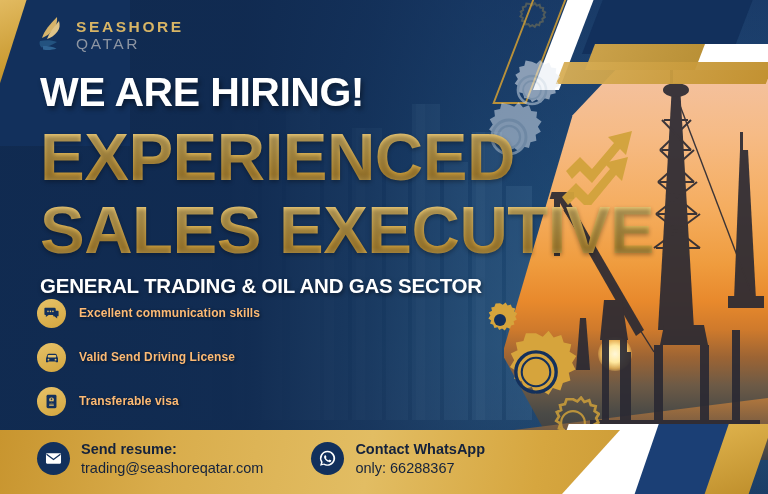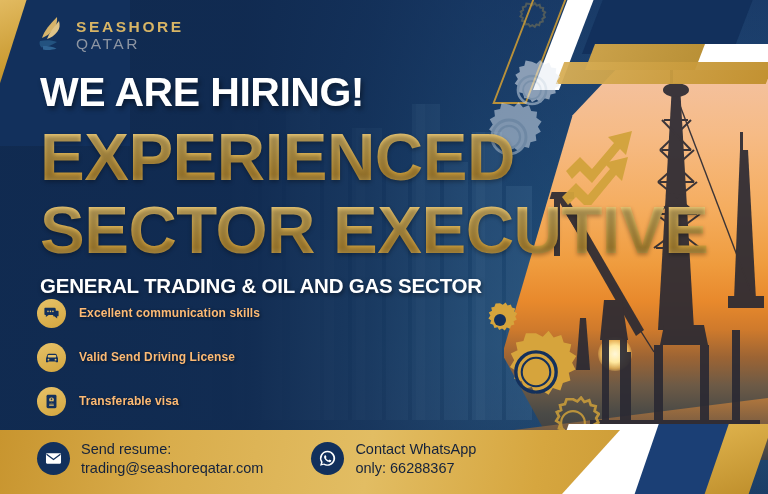--- a/index.html
+++ b/index.html
@@ -132,21 +132,21 @@
     position:absolute;left:690px;top:424px;width:70px;height:74px;
     background:linear-gradient(160deg,#e0b44e,#bf8f2c);transform:skewX(-19deg);
   }
   .contacts{position:absolute;left:37px;top:440px;display:flex;gap:48px;}
   .contact{display:flex;align-items:center;gap:11px;}
   .c-icon{
     width:33px;height:33px;border-radius:50%;flex:0 0 33px;background:#12305c;
     display:flex;align-items:center;justify-content:center;
   }
   .c-lines{line-height:1.28;color:#14223c;}
-  .c-l1{font-size:14.5px;font-weight:400;}
+  .c-l1{font-size:14.5px;font-weight:700;}
   .c-l2{font-size:14.5px;font-weight:400;}
 </style>
 </head>
 <body>
 
 <div class="banner">
 
   <div class="city">
     <svg class="city-blocks" viewBox="0 0 768 494" preserveAspectRatio="none">
       <g fill="#4f7ea6" opacity="0.85">
@@ -295,21 +295,21 @@
     </svg>
     <div class="logo-text">
       <div class="logo-top">SEASHORE</div>
       <div class="logo-bot">QATAR</div>
     </div>
   </div>
 
   <div class="headline">
     <div class="h-hiring">WE ARE HIRING!</div>
     <div class="h-exp">EXPERIENCED</div>
-    <div class="h-sales">SECTOR EXECUTIVE</div>
+    <div class="h-sales">SALES EXECUTIVE</div>
     <div class="h-sub">GENERAL TRADING &amp; OIL AND GAS SECTOR</div>
   </div>
 
   <div class="bullets">
 
     <div class="bullet">
       <span class="b-icon">
         <svg viewBox="0 0 24 24" width="17" height="17">
           <path fill="#13305c" d="M3 4h13a2 2 0 012 2v6a2 2 0 01-2 2H8l-4 3v-3H3a1 1 0 01-1-1V5a1 1 0 011-1z"></path>
           <circle cx="7" cy="9" r="1.1" fill="#e7c269"></circle>

